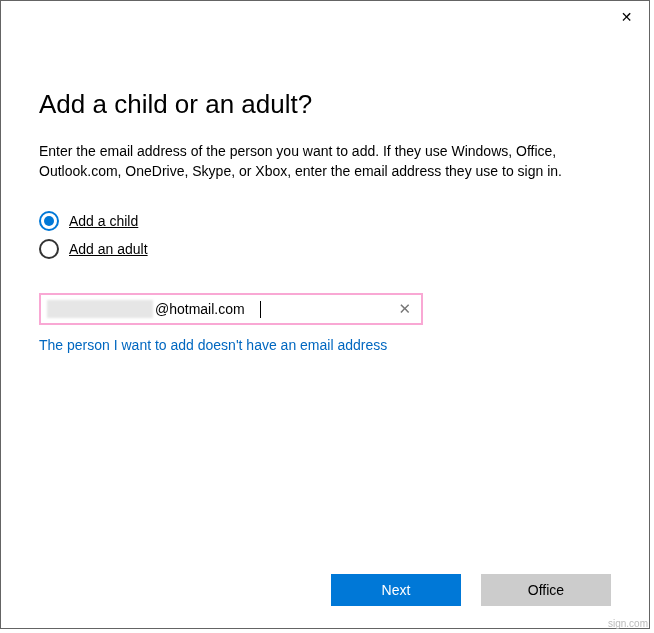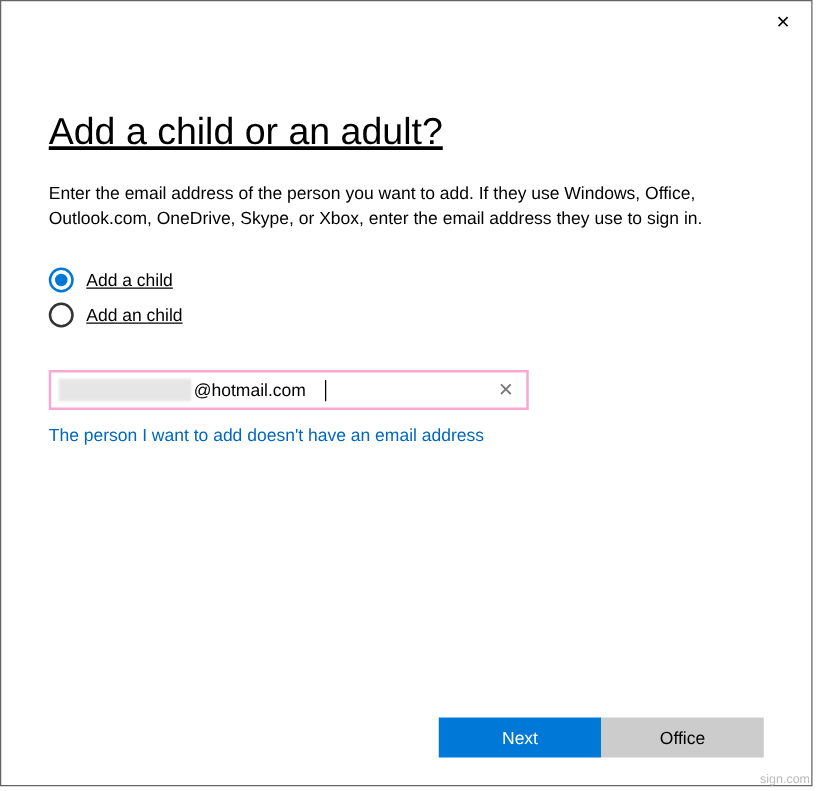--- a/index.html
+++ b/index.html
@@ -36,26 +36,25 @@
       cursor: pointer;
       font-size: 14px;
       color: #000;
       font-family: Arial, sans-serif;
       padding-top: 2px;
     }
     .content {
       padding: 30px 38px 0 38px;
     }
     .heading {
-      font-size: 30px;
+      font-size: 26px;
       font-weight: 400;
       color: #000000;
       margin-top: 28px;
       margin-bottom: 22px;
-      text-decoration: underline;
     }
     .description {
       font-size: 14px;
       color: #000000;
       line-height: 1.4;
       margin-bottom: 30px;
     }
     .radio-group {
       margin-bottom: 10px;
       text-decoration: underline;
@@ -144,21 +143,21 @@
     .no-email-link {
       font-size: 14px;
       color: #0067c0;
       cursor: pointer;
     }
     .button-bar {
       position: absolute;
       bottom: 22px;
       right: 38px;
       display: flex;
-      gap: 0;
+      gap: 20px;
     }
     .btn {
       width: 130px;
       height: 32px;
       border: none;
       font-size: 14px;
       cursor: pointer;
       display: flex;
       align-items: center;
       justify-content: center;
@@ -198,21 +197,21 @@
         <span class="radio-outer selected">
           <span class="radio-inner"></span>
         </span>
         <span class="radio-label">Add a child</span>
       </div>
 
       <div class="radio-row radio-adult-row">
         <span class="radio-outer">
           
         </span>
-        <span class="radio-label">Add an child</span>
+        <span class="radio-label">Add an adult</span>
       </div>
     </div>
 
     <div class="email-field-wrap">
       <span class="email-masked"></span>
       <span class="email-suffix">@hotmail.com</span>
       <span class="email-caret"></span>
       <span class="clear-btn">
         <span>✕</span>
       </span>

